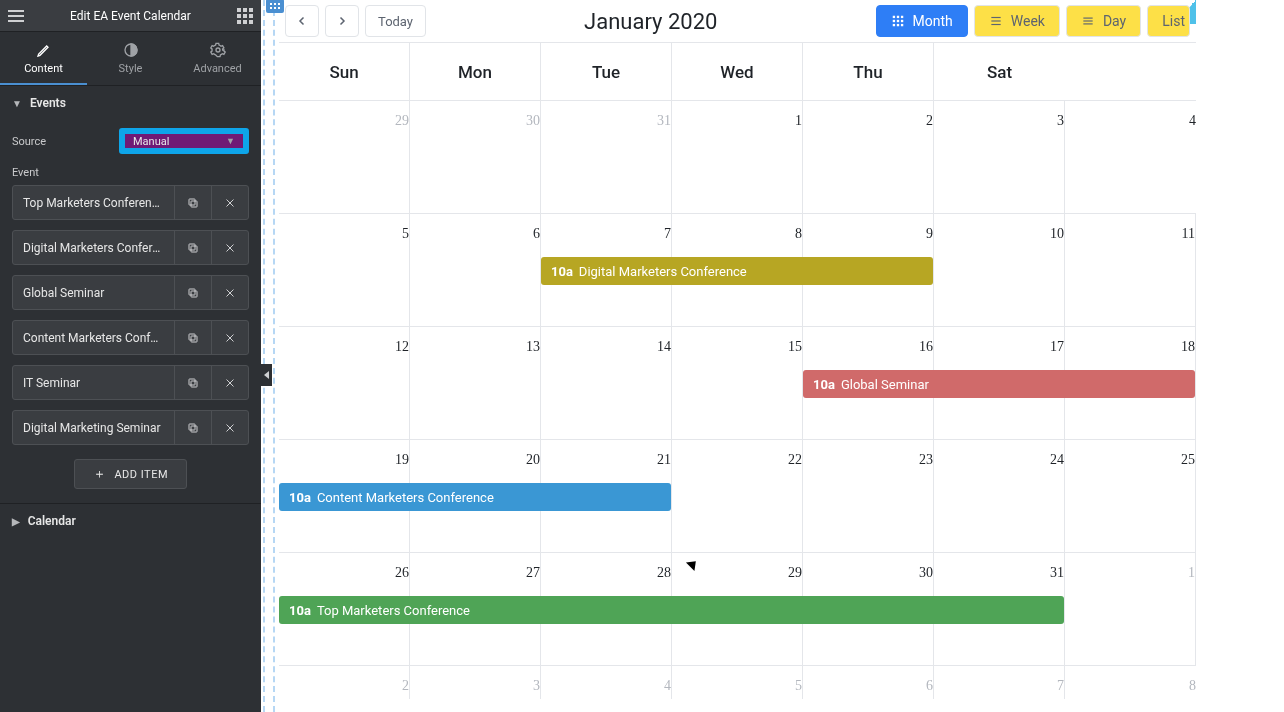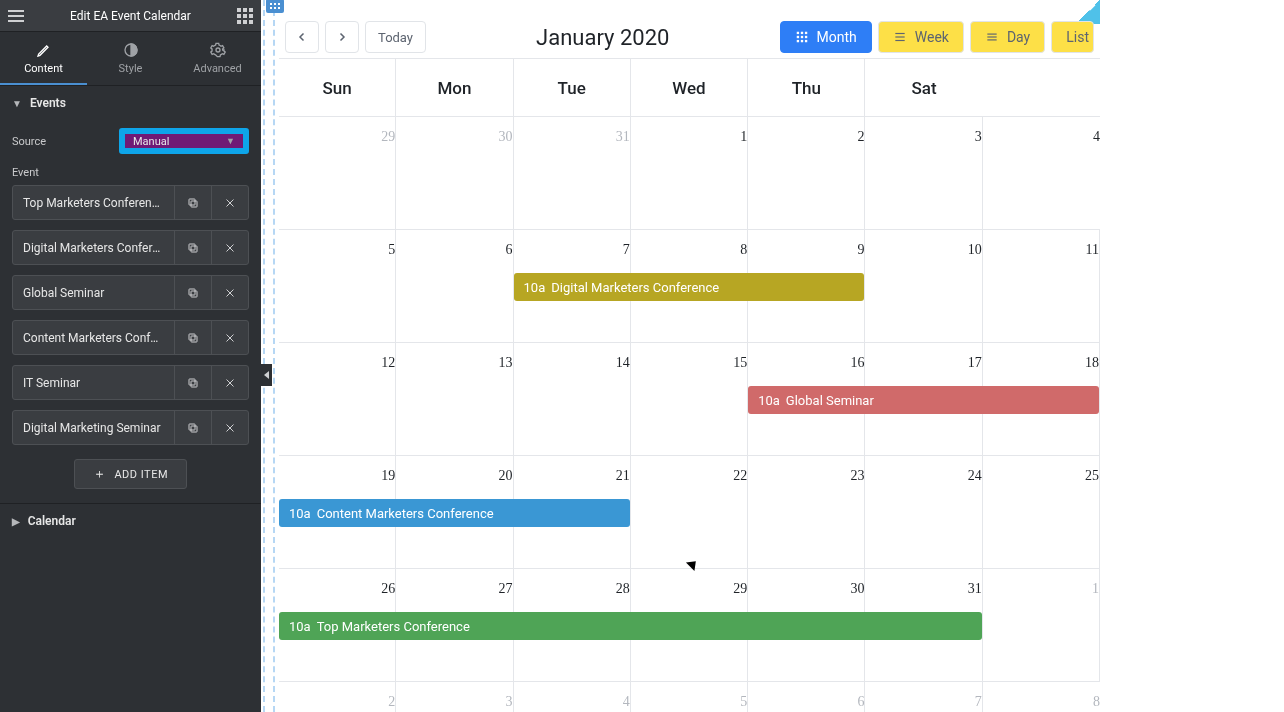--- a/index.html
+++ b/index.html
@@ -1,17 +1,17 @@
 <!DOCTYPE html>
 <html><head>
   <meta charset="utf-8">
   <style>
     * { box-sizing: border-box; margin: 0; padding: 0; }
     body { font-family: -apple-system, BlinkMacSystemFont, "Segoe UI", Roboto, Helvetica, Arial, sans-serif; font-size: 13px; color: #333; overflow: hidden; }
-    .app { display: flex; height: 712px; width: 1100px; }
+    .app { display: flex; height: 712px; width: 1196px; }
 
     
     .sidebar { width: 261px; background: #2d3034; color: #b5b7ba; display: flex; flex-direction: column; }
     .sidebar-header { height: 32px; background: #3a3d41; display: flex; align-items: center; justify-content: space-between; padding: 0 8px; color: #e0e0e0; border-bottom: 1px solid #1f2124; }
     .sidebar-header .ham { width: 16px; height: 12px; display: flex; flex-direction: column; justify-content: space-between; cursor: pointer; }
     .sidebar-header .ham span { display: block; height: 2px; background: #cfd0d2; }
     .sidebar-header .title { font-size: 12px; color: #fff; }
     .sidebar-header .apps { width: 16px; height: 16px; display: grid; grid-template-columns: repeat(3,4px); grid-template-rows: repeat(3,4px); gap: 2px; cursor: pointer; }
     .sidebar-header .apps span { background: #cfd0d2; }
 
@@ -49,21 +49,21 @@
     .edit-badge svg { position:absolute; right:2px; top:2px; width:10px; height:10px; }
 
     .section-outline { position:absolute; left:2px; right:0; top:0; bottom:0; pointer-events:none; }
     .section-outline::before, .section-outline::after { content:''; position:absolute; top:0; bottom:0; width:0; border-left:2px dashed #b6d7f4; }
     .section-outline::before { left:0; }
     .section-outline::after { left:10px; }
 
     .collapse-btn { position:absolute; left:-1px; top:364px; width:12px; height:22px; background:#2d3034; display:flex; align-items:center; justify-content:center; cursor:pointer; }
     .collapse-btn::before { content:''; width:0; height:0; border-style:solid; border-width:4px 5px 4px 0; border-color: transparent #cfd0d2 transparent transparent; }
 
-    .calendar { position:absolute; left:18px; right:0; top:0; bottom:0;margin-top:16px; }
+    .calendar { position:absolute; left:18px; right:0; top:0; bottom:0; }
 
     .cal-header { height: 42px; display:flex; align-items:center; justify-content: space-between; padding: 0 6px; }
     .cal-nav { display:flex; gap:6px; align-items:center; }
     .nav-btn { height:32px; min-width:34px; border:1px solid #e1e4e8; border-radius:4px; display:flex; align-items:center; justify-content:center; padding:0 12px; font-size:13px; color:#5d6470; cursor:pointer; background:#fff; }
     .nav-btn.square{ padding:0; width:34px; }
     .nav-btn svg{ width:12px; height:12px; }
 
     .cal-title { font-size:22px; font-weight:400; color:#1f2328; }
 
     .cal-views { display:flex; gap:6px; align-items:center; }
@@ -78,21 +78,21 @@
 
     .weeks { }
     .week { display:grid; grid-template-columns: repeat(7,1fr); border-top:1px solid #e4e6ea; height:113px; position:relative; }
     .week.short{ height:34px; }
     .day { border-right:1px solid #e4e6ea; position:relative; }
     .day:last-child{ border-right:none; }
     .day-num { position:absolute; left:12px; right:0; top:12px; text-align:right; font-size:14px; color:#1f2328;font-family:Liberation Serif, serif; }
     .day.other .day-num { color:#b3b7be; }
 
     .event { position:absolute; height:28px; border-radius:3px; color:#fff; font-size:13px; display:flex; align-items:center; padding:0 10px; top:43px; cursor:pointer; }
-    .event .t{ font-weight:400; margin-right:6px; }
+    .event .t{ font-weight:700; margin-right:6px; }
 
     .cursor-ptr { position:absolute; width:14px; height:14px; }
     .cursor-ptr::before{ content:''; position:absolute; width:0; height:0; border-left:8px solid #000; border-top:6px solid transparent; border-bottom:6px solid transparent; transform: rotate(-45deg); }
 
   </style>
 </head>
 <body>
 
 <div class="app">
   <div class="sidebar">

